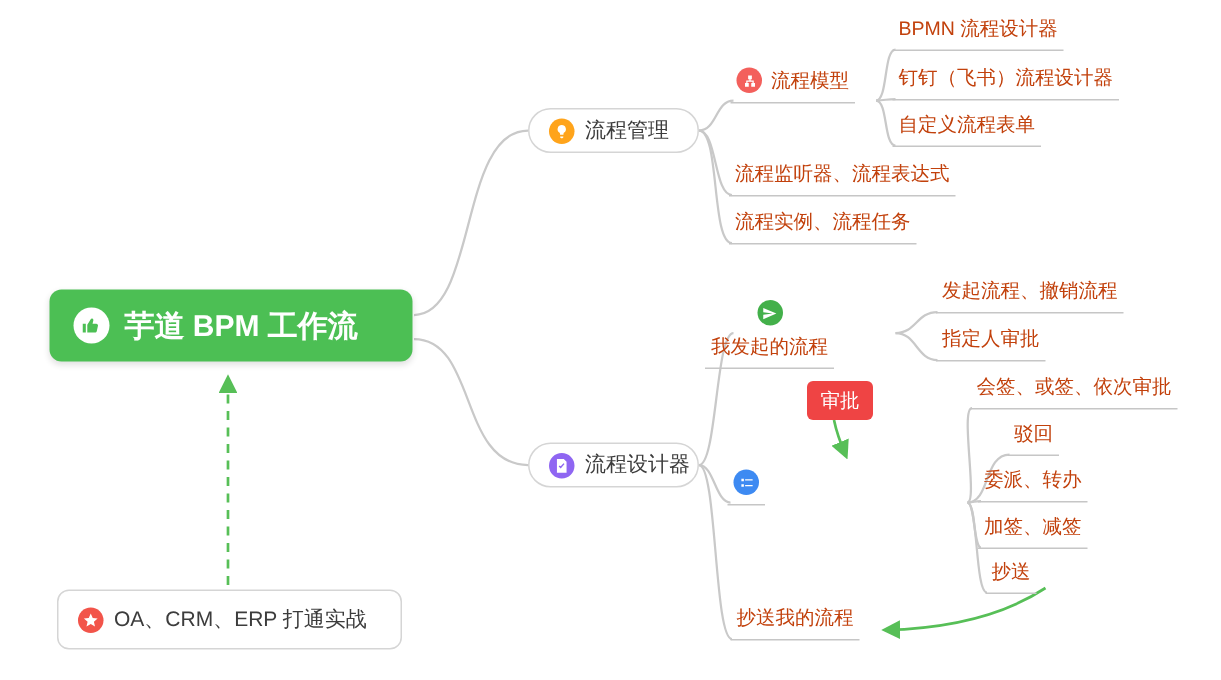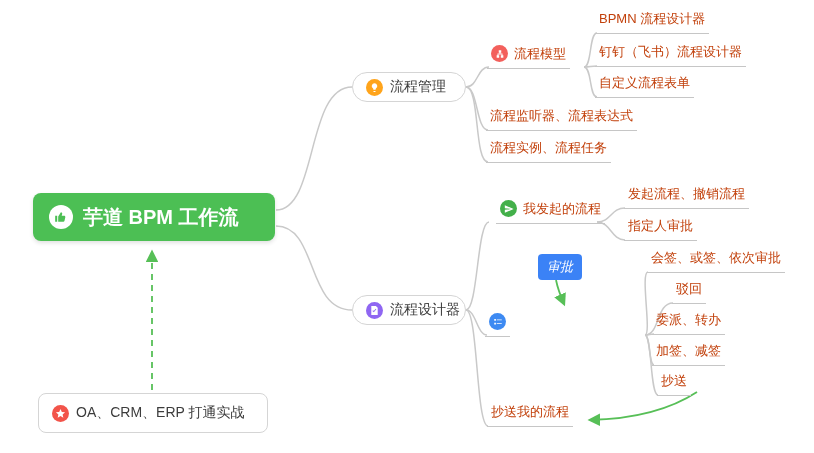--- a/index.html
+++ b/index.html
@@ -14,22 +14,22 @@
   .root-ic{width:24px;height:24px;border-radius:50%;background:#ffffff;display:flex;
            align-items:center;justify-content:center;flex:0 0 auto;}
   .box-node{height:30px;background:#ffffff;border:1px solid #d5d5d5;border-radius:15px;
             display:flex;align-items:center;gap:7px;padding:0 13px;font-size:14px;color:#3c3c3c;}
   .leaf{display:flex;align-items:center;gap:6px;padding:0 4px 6px 4px;
         border-bottom:1px solid #c6c6c6;font-size:13px;color:#c2410c;line-height:16px;}
   .dot{width:17px;height:17px;border-radius:50%;display:flex;align-items:center;
        justify-content:center;flex:0 0 auto;}
   .ic-orange{background:#ffa41b;} .ic-red{background:#f3605c;} .ic-green{background:#43b04a;}
   .ic-blue{background:#3d8af2;} .ic-purple{background:#8f66f2;} .ic-star{background:#f2544a;}
-  .tag{left:538px;top:254px;background:#3b82f6;color:#ffffff;font-size:13px;
-       padding:4px 9px;border-radius:4px;font-style:italic;}
+  .tag{left:538px;top:254px;background:#ef4444;color:#ffffff;font-size:13px;
+       padding:4px 9px;border-radius:4px;}
   .oa-box{height:40px;border-radius:8px;}
 </style>
 </head>
 <body>
 
 <div class="canvas">
 
   <svg class="wires" width="814" height="453" viewBox="0 0 814 453">
     <defs>
       <marker id="arrow" viewBox="0 0 10 10" refX="8" refY="5" markerWidth="7" markerHeight="7" orient="auto-start-reverse">
@@ -121,21 +121,21 @@
   </div>
 
   <div class="leaf" style="left:486px;top:108px;">
     <span>流程监听器、流程表达式</span>
   </div>
 
   <div class="leaf" style="left:486px;top:140px;">
     <span>流程实例、流程任务</span>
   </div>
 
-  <div class="leaf" style="left:496px;top:200px;">
+  <div class="leaf" style="left:470px;top:200px;flex-direction:column;">
     <span class="dot ic-green">
       <svg viewBox="0 0 24 24" width="10" height="10">
           <path fill="#fff" d="M2 21l21-9L2 3v7l15 2-15 2z"></path>
         </svg>
     </span>
     <span>我发起的流程</span>
   </div>
 
   <div class="leaf" style="left:624px;top:186px;">
     <span>发起流程、撤销流程</span>

